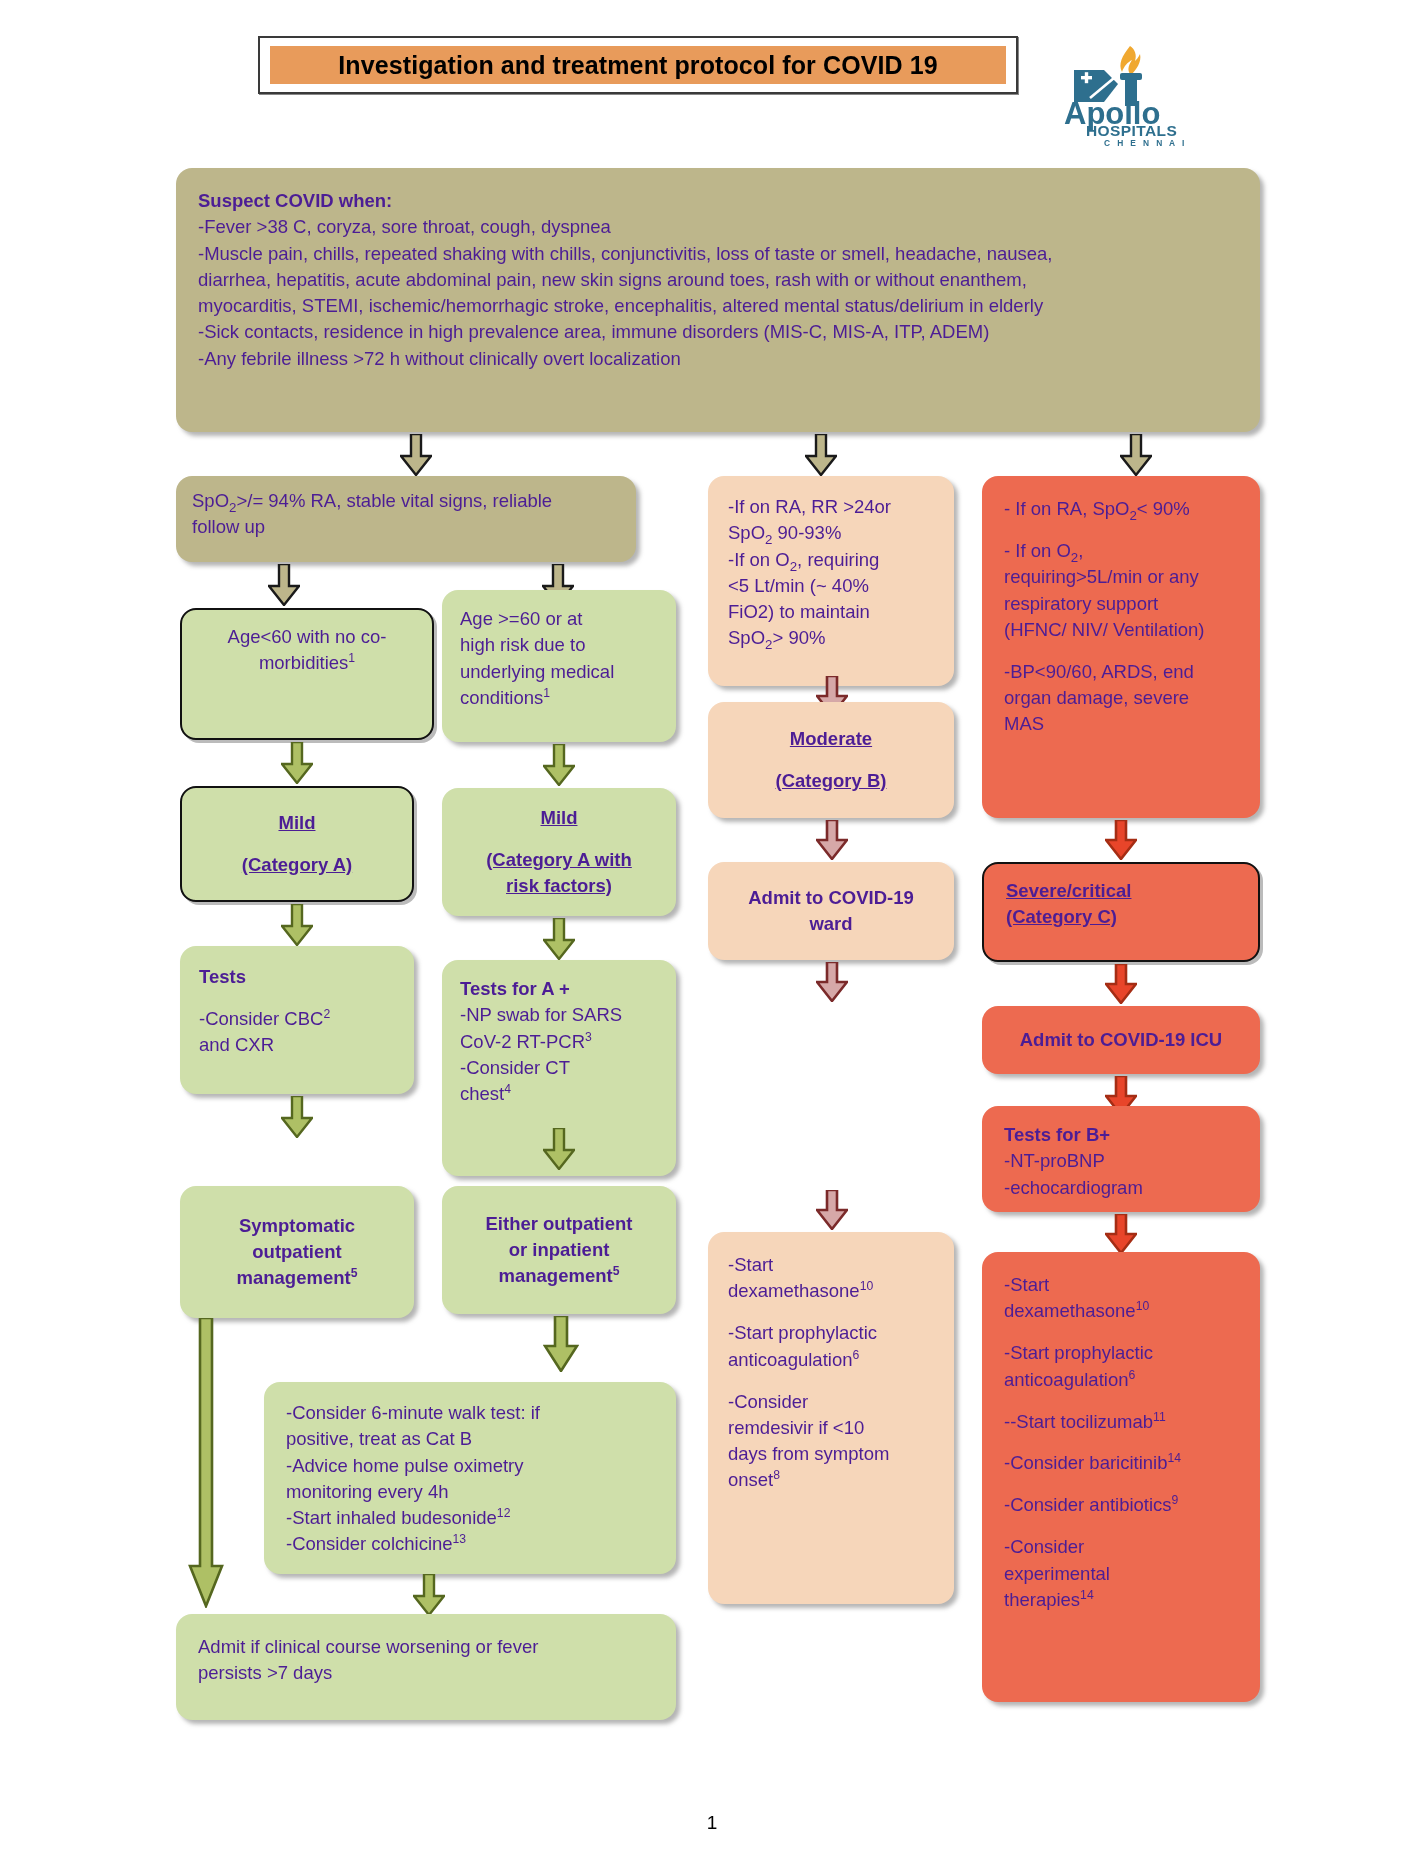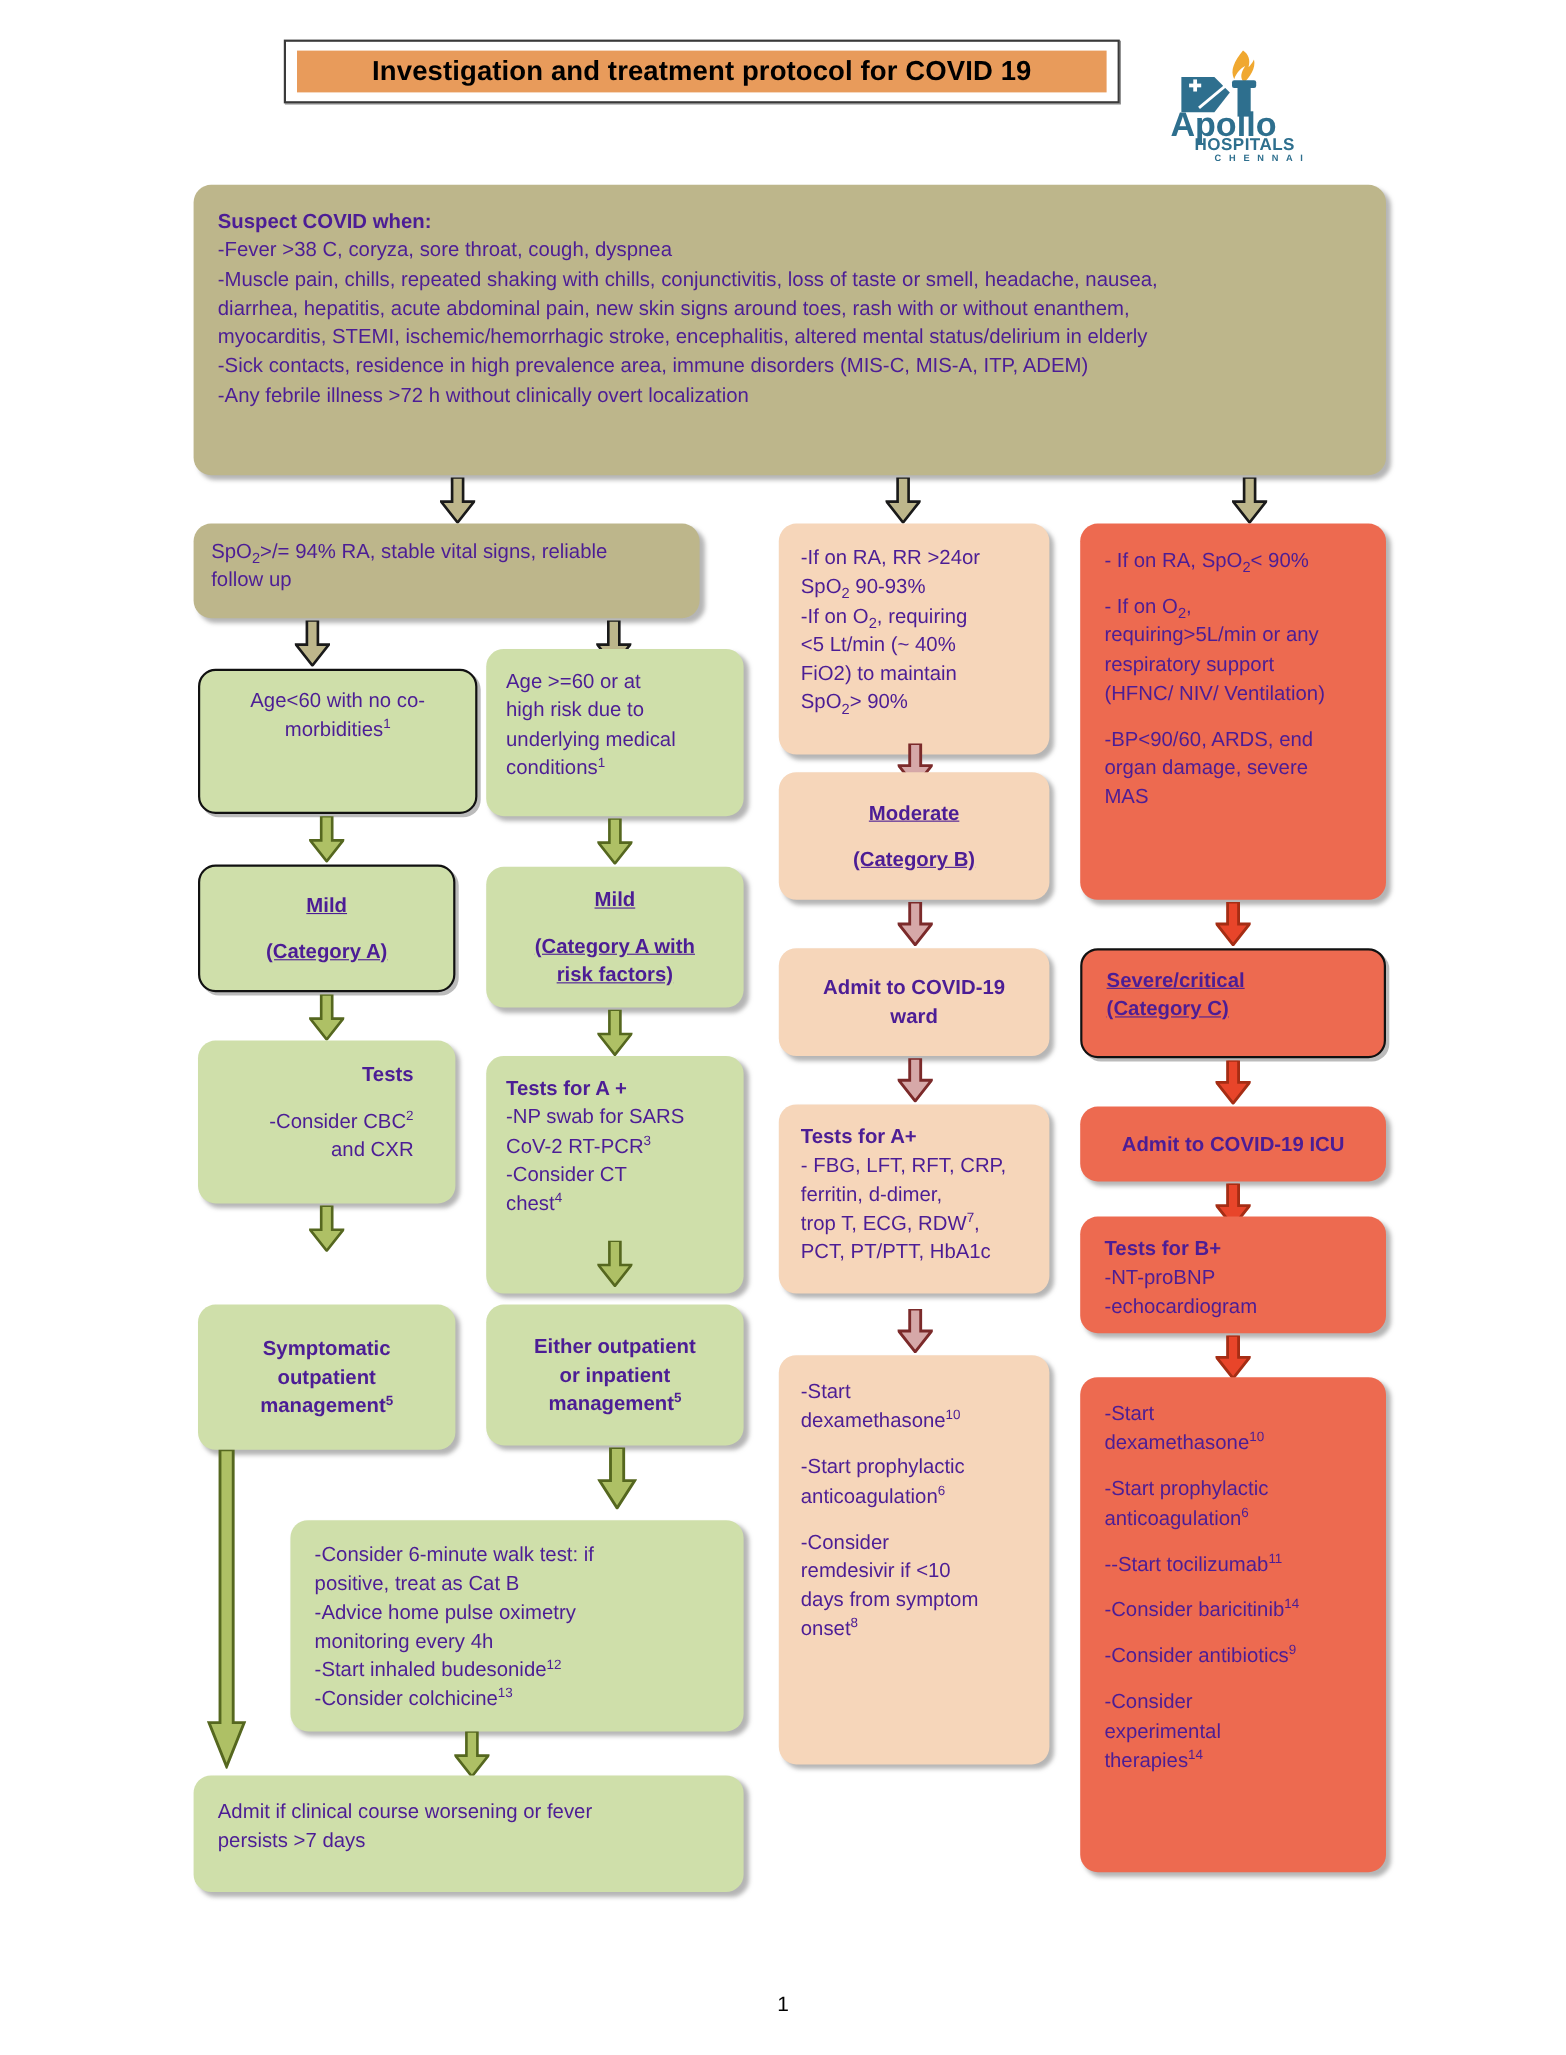--- a/index.html
+++ b/index.html
@@ -156,21 +156,21 @@
       <span class="ln c u">(Category A)</span>
     </div>
   </div>
 
   <div class="arrow" style="left:281px;top:904px;">
     <svg width="32" height="42" viewBox="0 0 32 42">
         <path d="M11 0 H21 V22 H31 L16 41 L1 22 H11 Z" fill="#aec065" stroke="#55671f" stroke-width="2.4"></path>
       </svg>
   </div>
 
-  <div class="node green" style="left:180px;top:946px;width:234px;height:148px;padding:18px 38px;text-align:right;">
+  <div class="node green" style="left:180px;top:946px;width:234px;height:148px;padding:18px 19px;">
     <span class="ln b">Tests</span>
     <span class="gap"></span>
     <span class="ln"><span>-Consider CBC</span><sup>2</sup></span>
     <span class="ln">and CXR</span>
   </div>
 
   <div class="arrow" style="left:281px;top:1096px;">
     <svg width="32" height="42" viewBox="0 0 32 42">
         <path d="M11 0 H21 V22 H31 L16 41 L1 22 H11 Z" fill="#aec065" stroke="#55671f" stroke-width="2.4"></path>
       </svg>
@@ -301,27 +301,20 @@
       <span class="ln c b">ward</span>
     </div>
   </div>
 
   <div class="arrow" style="left:816px;top:962px;">
     <svg width="32" height="40" viewBox="0 0 32 40">
         <path d="M11 0 H21 V20 H31 L16 39 L1 20 H11 Z" fill="#d6a8a8" stroke="#7b2a2a" stroke-width="2.6"></path>
       </svg>
   </div>
 
-  <div class="node peach" style="left:708px;top:1004px;width:246px;height:172px;padding:16px 20px;">
-    <span class="ln b">Tests for A+</span>
-    <span class="ln">- FBG, LFT, RFT, CRP,</span>
-    <span class="ln">ferritin, d-dimer,</span>
-    <span class="ln"><span>trop T, ECG, RDW</span><sup>7</sup><span>,</span></span>
-    <span class="ln">PCT, PT/PTT, HbA1c</span>
-  </div>
 
   <div class="arrow" style="left:816px;top:1190px;">
     <svg width="32" height="40" viewBox="0 0 32 40">
         <path d="M11 0 H21 V20 H31 L16 39 L1 20 H11 Z" fill="#d6a8a8" stroke="#7b2a2a" stroke-width="2.6"></path>
       </svg>
   </div>
 
   <div class="node peach" style="left:708px;top:1232px;width:246px;height:372px;padding:20px 20px;">
     <span class="ln">-Start</span>
     <span class="ln"><span>dexamethasone</span><sup>10</sup></span>

